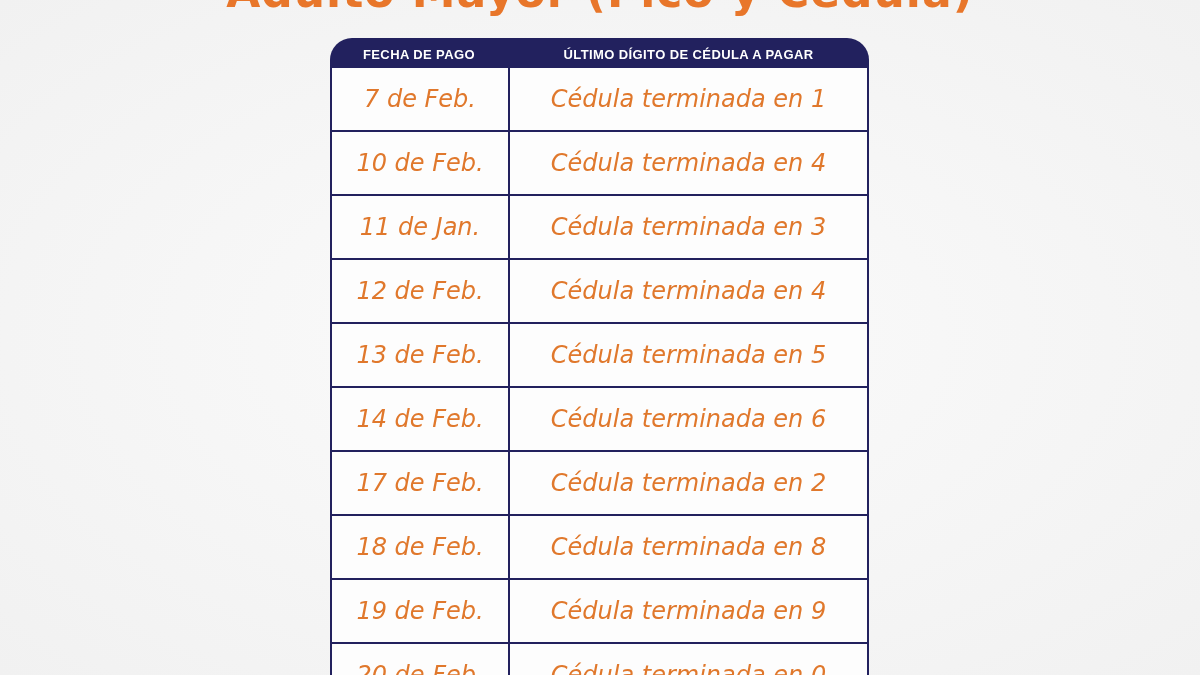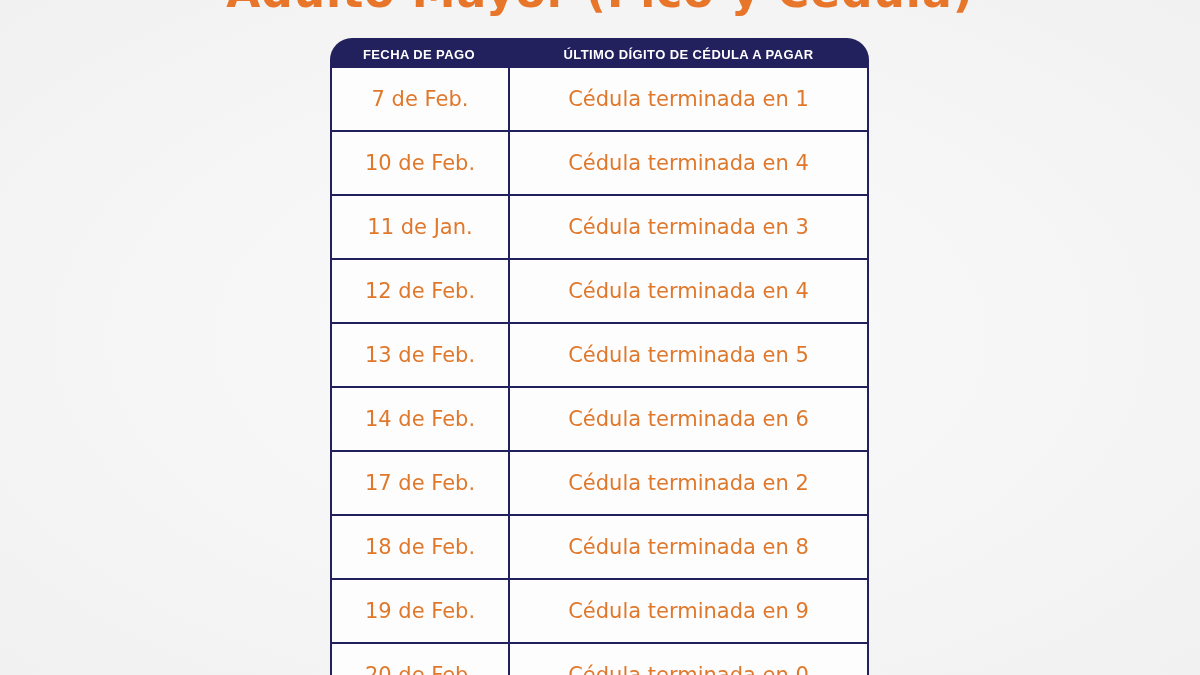--- a/index.html
+++ b/index.html
@@ -52,22 +52,23 @@
   .thead .c2 { flex: 1; text-align: center; padding-top: 2px; }
   .row {
     display: flex;
     height: 62px;
     border-left: 2px solid #22215e;
     border-right: 2px solid #22215e;
     border-bottom: 2px solid #22215e;
     background: #fdfdfd;
     color: #e0782c;
     font-family: "DejaVu Sans", sans-serif;
-    font-size: 21px;
+    font-size: 24px;
     align-items: center;
+    font-style: italic;
   }
   .row .c1 {
     width: 176px;
     height: 100%;
     display: flex;
     align-items: center;
     justify-content: center;
     border-right: 2px solid #22215e;
   }
   .row .c2 {

